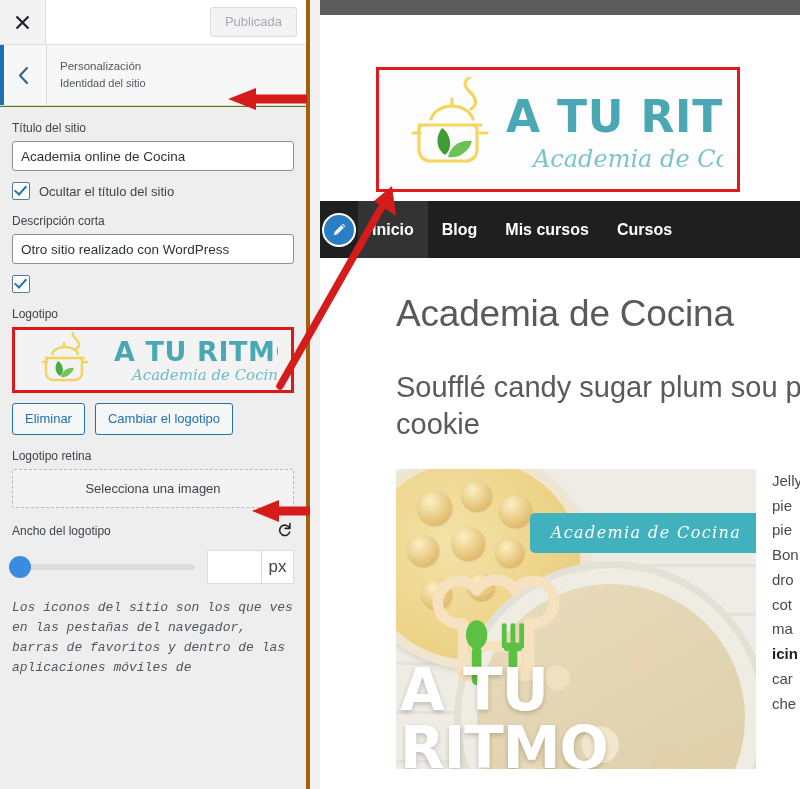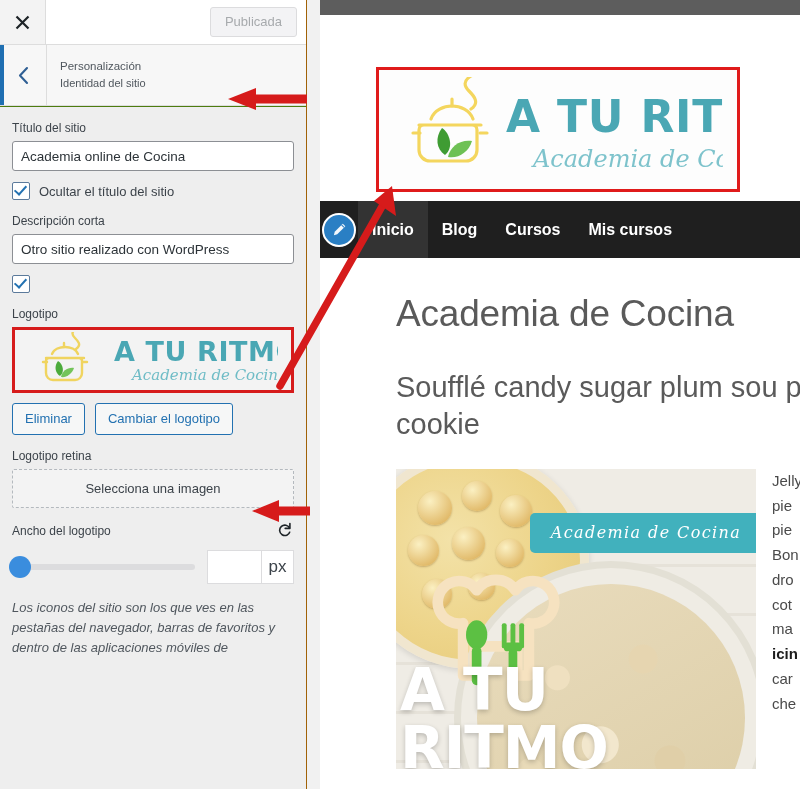--- a/index.html
+++ b/index.html
@@ -6,21 +6,21 @@
   body{
     width:800px;height:789px;overflow:hidden;position:relative;
     background:#f1f1f1;
     font-family:"Liberation Sans","DejaVu Sans",sans-serif;
     -webkit-font-smoothing:antialiased;
   }
 
   
   #customizer{
     position:absolute;left:0;top:0;width:306px;height:789px;
-    background:#4d7c0f;border-right:1px solid #a16207;overflow:hidden;
+    background:#4d7c0f;border-right:4px solid #a16207;overflow:hidden;
   }
   #cust-header{
     height:45px;background:#fff;border-bottom:1px solid #ddd;
     display:flex;align-items:center;justify-content:space-between;
     box-sizing:border-box;
   }
   #close-btn{
     width:45px;height:44px;display:flex;align-items:center;justify-content:center;
     border-right:1px solid #ddd;background:#f3f3f3;cursor:pointer;
   }
@@ -100,21 +100,21 @@
   #num-input{
     width:55px;height:34px;border:1px solid #dcdcde;background:#fff;box-sizing:border-box;
     font-size:13px;font-family:inherit;padding:0 6px;color:#2c3338;
   }
   #px-suffix{
     width:32px;height:34px;border:1px solid #dcdcde;border-left:none;background:#fff;
     box-sizing:border-box;display:flex;align-items:center;justify-content:center;
     font-size:17px;color:#3c434a;
   }
   #icon-desc{
-    font-size:13px;font-style:italic;color:#50575e;line-height:1.55;margin-top:11px;
+    font-size:13px;font-style:italic;color:#50575e;line-height:1.55;margin-top:11px;font-family:Liberation Mono, monospace;
   }
 
   
   #preview{
     position:absolute;left:320px;top:0;width:480px;height:789px;
     background:#fff;overflow:hidden;
   }
   #admin-bar{height:15px;background:#5d5d5d;}
   #site-header{
     height:186px;background:#fff;position:relative;
@@ -340,24 +340,24 @@
         </svg>
       </div>
     </div>
     <div class="nav-item active">
       <span>Inicio</span>
     </div>
     <div class="nav-item">
       <span>Blog</span>
     </div>
     <div class="nav-item">
+      <span>Mis cursos</span>
+    </div>
+    <div class="nav-item">
       <span>Cursos</span>
-    </div>
-    <div class="nav-item">
-      <span>Mis cursos</span>
     </div>
   </div>
 
   <div id="content">
     <h1 id="site-title">Academia de Cocina</h1>
 
     <h2 id="post-title">Soufflé candy sugar plum sou pastry cookie</h2>
 
     <div id="post-body">
 

